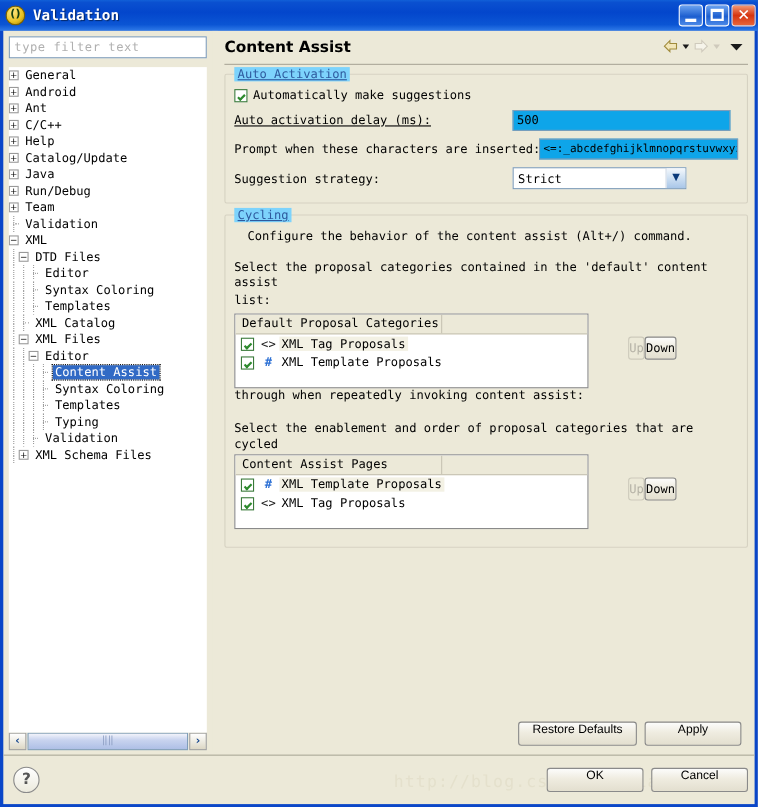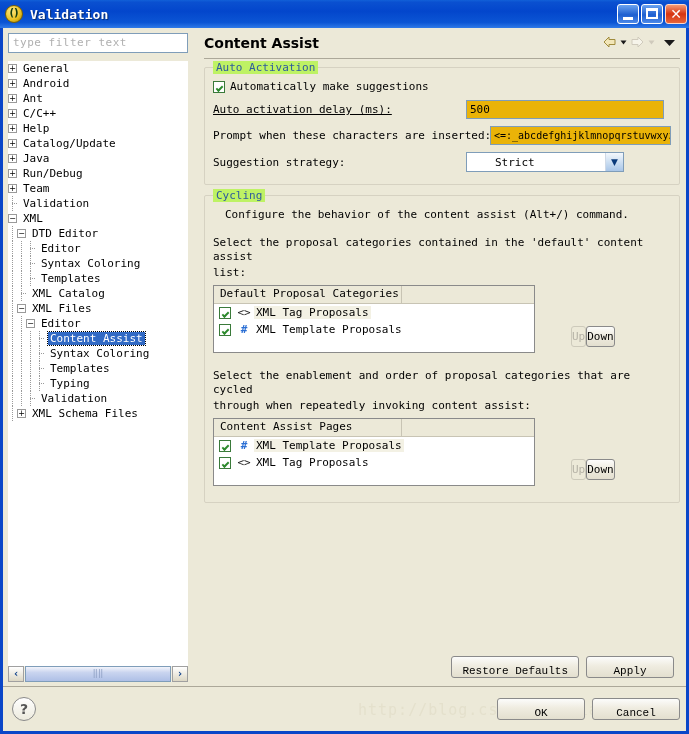--- a/index.html
+++ b/index.html
@@ -250,25 +250,26 @@
     border-radius: 2px;
     margin-bottom: 10px;
     padding: 10px 8px 10px 8px;
     position: relative;
     box-sizing: border-box;
     background: #ece9d8;
   }
   .group > .gtitle {
     position: absolute;
     top: -7px; left: 8px;
-    background: #bef264;
+    background: #7dd3fc;
     padding: 0 3px;
     color: #2e5a9e;
     font-family: "DejaVu Sans Mono", monospace;
     font-size: 11px;
+    text-decoration: underline;
   }
   .row {
     display: flex;
     align-items: center;
     margin-bottom: 7px;
   }
   .lab {
     font-family: "DejaVu Sans Mono", monospace;
     font-size: 11px;
     color: #000;
@@ -287,21 +288,21 @@
     content: "";
     position: absolute;
     left: 2px; top: 4px;
     width: 5px; height: 2px;
     border-left: 2px solid #2d8a2d;
     border-bottom: 2px solid #2d8a2d;
     transform: rotate(-45deg);
   }
   .txtin {
     border: 1px solid #7f9db9;
-    background: #eab308;
+    background: #0ea5e9;
     height: 19px;
     line-height: 17px;
     padding: 0 3px;
     box-sizing: border-box;
     font-family: "DejaVu Sans Mono", monospace;
     font-size: 11px;
     color: #000;
     overflow: hidden;
     white-space: nowrap;
   }
@@ -332,21 +333,21 @@
   }
   .ptext {
     font-family: "DejaVu Sans Mono", monospace;
     font-size: 11px;
     color: #000;
     line-height: 14px;
     margin-bottom: 2px;
   }
 
   
-  .tblwrap { display: flex; align-items: flex-end; gap: 28px; }
+  .tblwrap { display: flex; align-items: center; gap: 28px; }
   .tbl {
     border: 1px solid #8a8a8a;
     background: #ffffff;
     flex: 1 1 auto;
     height: 68px;
     box-sizing: border-box;
     overflow: hidden;
   }
   .thead {
     display: flex;
@@ -425,23 +426,23 @@
     padding: 0 6px 6px 0;
     gap: 7px;
   }
   .bigbtn {
     height: 22px;
     min-width: 88px;
     padding: 0 10px;
     border: 1px solid #8a8a8a;
     border-radius: 3px;
     background: linear-gradient(to bottom,#fcfcfb,#efece0 45%,#e3dfcf);
-    font-family: Liberation Mono, monospace;
-    font-size: 11px;
-    display: flex; align-items: flex-end; justify-content: center;
+    font-family: Liberation Sans, sans-serif;
+    font-size: 11px;
+    display: flex; align-items: flex-start; justify-content: center;
     box-sizing: border-box;
   }
   #footer-sep { height: 1px; background: #aca899; flex: 0 0 auto; margin: 2px 0 0 0; }
   #footer {
     flex: 0 0 auto;
     height: 44px;
     display: flex;
     align-items: center;
     padding: 0 6px 0 9px;
     position: relative;
@@ -536,21 +537,21 @@
               <span class="dots leafline"></span>
               <span class="lbl">Validation</span>
             </div>
             <div class="tnode">
               <span class="exp">−</span>
               <span class="lbl">XML</span>
             </div>
             <div class="tnode">
               <span class="dots"></span>
               <span class="exp">−</span>
-              <span class="lbl">DTD Editor</span>
+              <span class="lbl">DTD Files</span>
             </div>
             <div class="tnode">
               <span class="dots"></span>
               <span class="dots"></span>
               <span class="dots leafline"></span>
               <span class="lbl">Editor</span>
             </div>
             <div class="tnode">
               <span class="dots"></span>
               <span class="dots"></span>
@@ -678,21 +679,21 @@
               <span class="txtin" style="width:198px;">500</span>
             </div>
 
             <div class="row">
               <span class="lab" style="width:253px;">Prompt when these characters are inserted:</span>
               <span class="txtin" style="width:198px;font-size:10px;margin-left:24px;">&lt;=:_abcdefghijklmnopqrstuvwxyz</span>
             </div>
 
             <div class="row" style="margin-bottom:2px;">
               <span class="lab" style="width:253px;">Suggestion strategy:</span>
-              <span class="combo" style="width:158px;padding-left:24px;">
+              <span class="combo" style="width:158px;">
                 <span class="cval">Strict</span>
                 <span class="carrow">▼</span>
               </span>
             </div>
           </div>
 
           <div class="group" style="padding-bottom:16px;">
             <div class="gtitle">Cycling</div>
 
             <div class="ptext" style="margin-top:2px;margin-left:12px;">Configure the behavior of the content assist (Alt+/) command.</div>
@@ -720,22 +721,22 @@
               <div class="btncol">
                 <div class="btn disabled">
                     <span>Up</span>
                   </div>
                 <div class="btn">
                     <span>Down</span>
                   </div>
               </div>
             </div>
 
+            <div class="ptext" style="margin-bottom:5px;">through when repeatedly invoking content assist:</div>
             <div class="ptext" style="margin-top:16px;">Select the enablement and order of proposal categories that are cycled</div>
-            <div class="ptext" style="margin-bottom:5px;">through when repeatedly invoking content assist:</div>
 
             <div class="tblwrap">
               <div class="tbl">
                 <div class="thead">
                   <div class="th c1">Content Assist Pages</div>
                   <div class="th c2"></div>
                 </div>
                 <div class="trow hl">
                   <span class="cb"></span>
                   <span class="icn tpl">#</span>

